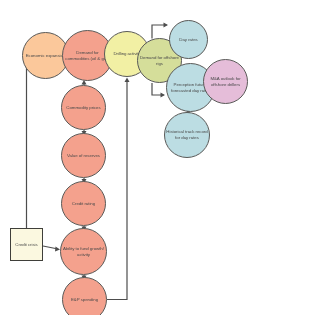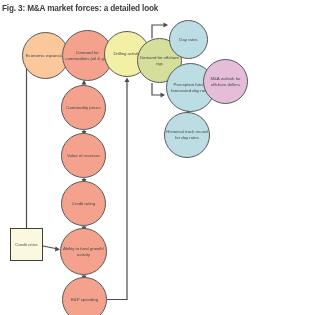--- a/index.html
+++ b/index.html
@@ -42,21 +42,20 @@
   .rect{border-radius:0;border:1px solid #3f3f3a;}
   svg.wires{position:absolute;left:0;top:0;width:250px;height:315px;z-index:1;}
   svg.wires path,svg.wires line{stroke:#4d4d4d;stroke-width:1.2;fill:none;}
   svg.wires polygon{fill:#4d4d4d;}
 </style>
 </head>
 <body>
 
 <div id="canvas">
 
-  <div id="title">Fig. 3: M&amp;A market forces: a detailed look</div>
 
   <svg class="wires" viewBox="0 0 250 315">
     <defs></defs>
 
     <g>
       <line x1="69" y1="55.5" x2="59.5" y2="55.5"></line>
       <polygon points="62.5,53 62.5,58 58,55.5"></polygon>
     </g>
 
     <g>

